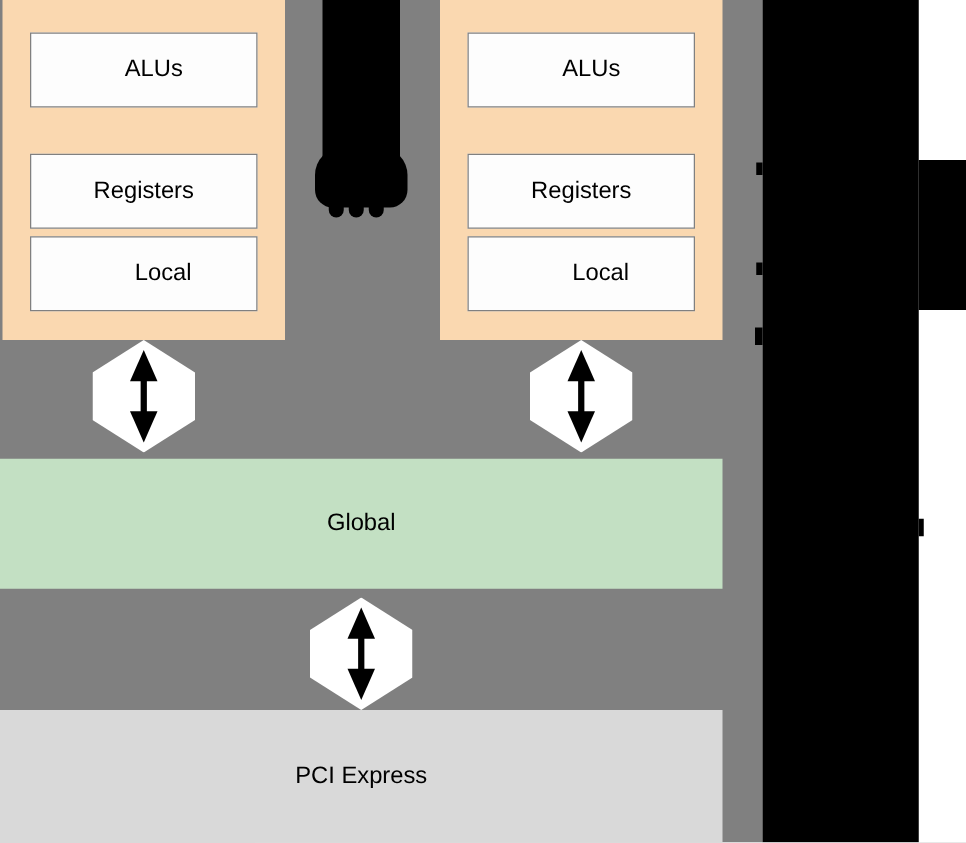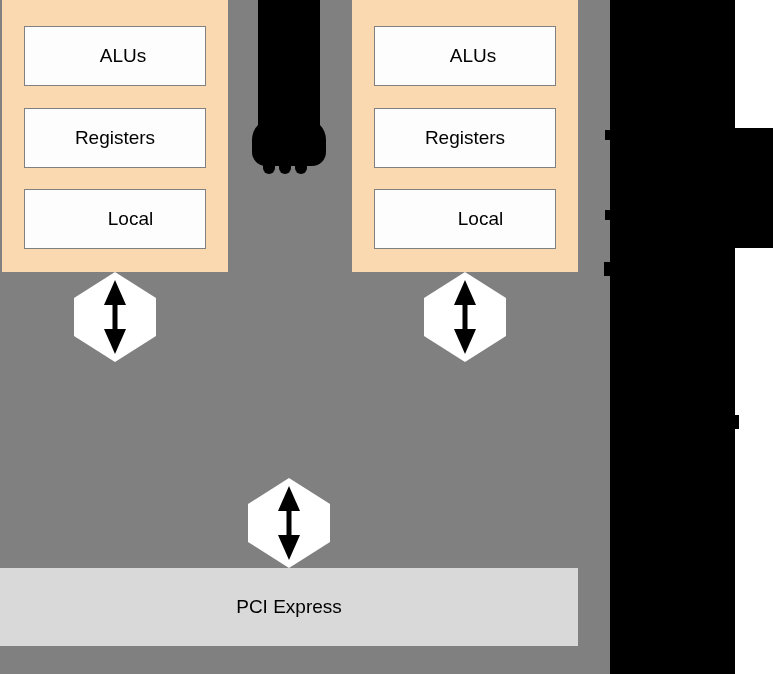--- a/index.html
+++ b/index.html
@@ -43,21 +43,21 @@
     background: #fdfdfd;
     border: 1px solid #808080;
     box-sizing: border-box;
     display: flex;
     align-items: center;
     justify-content: center;
     font-size: 19px;
     color: #000000;
   }
   .unit-0 { top: 26px; padding-left: 16px; }
-  .unit-1 { top: 108px; }
+  .unit-1 { top: 123px; }
   .unit-2 { top: 189px; padding-left: 31px; }
 
   
   .global-bar {
     position: absolute;
     left: 0;
     top: 367px;
     width: 578px;
     height: 104px;
     background: #c3e0c3;
@@ -67,21 +67,21 @@
     font-size: 19px;
     color: #000000;
   }
 
   
   .pci-bar {
     position: absolute;
     left: 0;
     top: 568px;
     width: 578px;
-    height: 78px;
+    height: 106px;
     background: #d9d9d9;
     display: flex;
     align-items: center;
     justify-content: center;
     font-size: 19px;
     color: #000000;
   }
 
   
   .bidir-arrow {
@@ -159,20 +159,21 @@
     <svg viewBox="0 0 82 90" xmlns="http://www.w3.org/2000/svg">
       <polygon points="41,0 82,26 82,64 41,90 0,64 0,26" fill="#ffffff"></polygon>
       <g>
         <polygon points="41,8 52,33 30,33" fill="#000000"></polygon>
         <rect x="38.5" y="30" width="5" height="30" fill="#000000"></rect>
         <polygon points="41,82 52,57 30,57" fill="#000000"></polygon>
       </g>
     </svg>
   </div>
 
+  <div class="global-bar">Global</div>
 
   <div class="bidir-arrow arrow-bottom">
     <svg viewBox="0 0 82 90" xmlns="http://www.w3.org/2000/svg">
       <polygon points="41,0 82,26 82,64 41,90 0,64 0,26" fill="#ffffff"></polygon>
       <g>
         <polygon points="41,8 52,33 30,33" fill="#000000"></polygon>
         <rect x="38.5" y="30" width="5" height="30" fill="#000000"></rect>
         <polygon points="41,82 52,57 30,57" fill="#000000"></polygon>
       </g>
     </svg>

